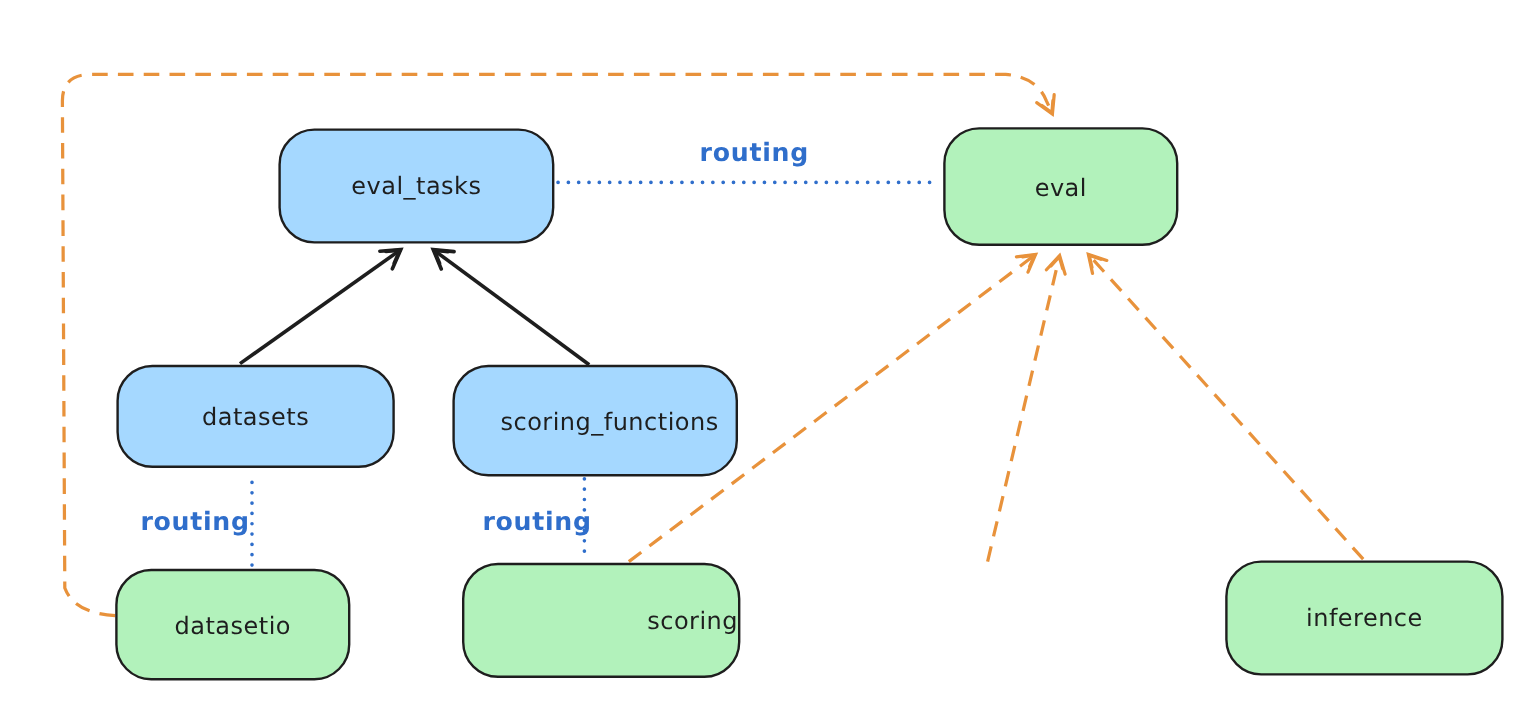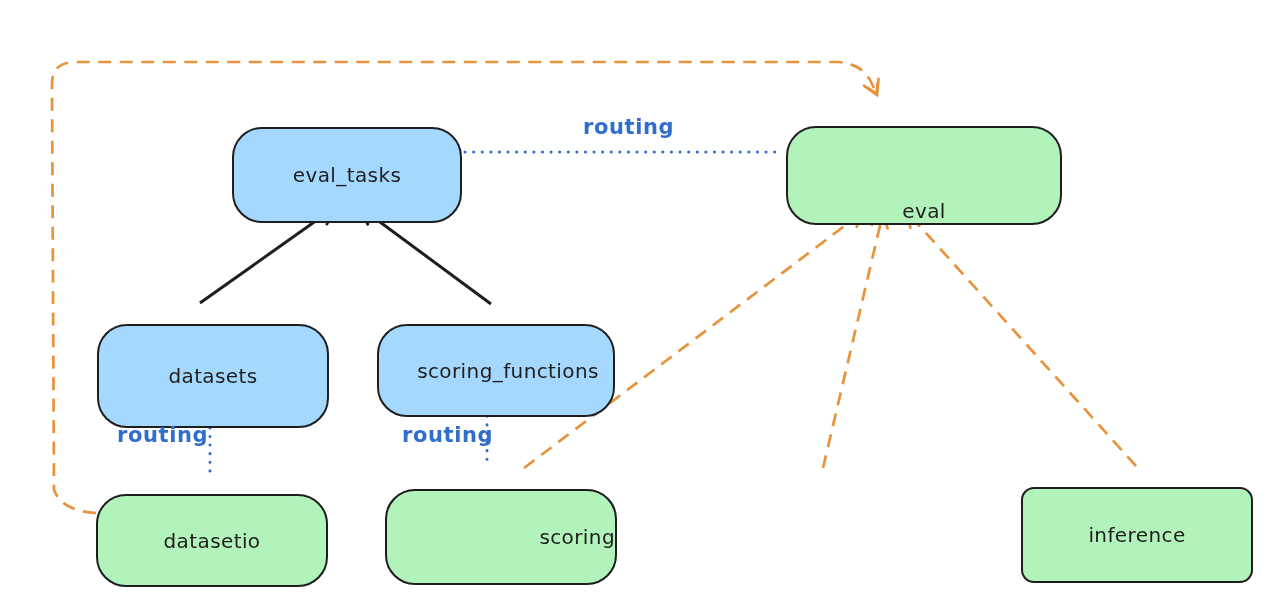--- a/index.html
+++ b/index.html
@@ -27,21 +27,20 @@
     position: absolute;
     box-sizing: border-box;
     border: 2.5px solid var(--node-stroke, #1e1e1e);
     border-radius: 30px;
     display: flex;
     align-items: center;
     justify-content: center;
     font-size: 20px;
     letter-spacing: 0.4px;
     color: var(--node-stroke, #1e1e1e);
-    margin-top: 20px;
   }
   .node.resource { background: var(--resource-fill, #a5d8ff); }
   .node.api      { background: var(--api-fill, #b2f2bb); }
   .edge-label {
     position: absolute;
     font-size: 21px;
     font-weight: bold;
     letter-spacing: 0.6px;
     color: var(--routing-line, #2f6ecb);
     white-space: nowrap;
@@ -82,42 +81,42 @@
     <path class="stroke-dashed" marker-end="url(#ah-orange)" d="M 823 468 L 883 213"></path>
     <path class="stroke-dashed" marker-end="url(#ah-orange)" d="M 1136 466 L 907 212"></path>
 
     <path class="stroke-dashed" marker-end="url(#ah-orange)" d="M 96 513 Q 62 511 54 490 L 52 84 Q 52 62 76 62 L 838 62 Q 864 64 872 84 L 877 95"></path>
   </svg>
 
   <div class="node resource" style="left:232px; top:107px; width:230px; height:96px;">
     <span>eval_tasks</span>
   </div>
 
-  <div class="node api" style="left:786px; top:106px; width:276px; height:99px;align-items:flex-end;">
+  <div class="node api" style="left:786px; top:106px; width:196px; height:99px;">
     <span>eval</span>
   </div>
 
-  <div class="node resource" style="left:97px; top:304px; width:232px; height:104px;text-align:right;">
+  <div class="node resource" style="left:97px; top:304px; width:232px; height:86px;text-align:right;">
     <span>datasets</span>
   </div>
 
   <div class="node resource" style="left:377px; top:304px; width:238px; height:93px;padding-left:24px;">
     <span>scoring_functions</span>
   </div>
 
-  <div class="node api" style="left:96px; top:474px; width:232px; height:93px;text-align:right;">
+  <div class="node api" style="left:96px; top:474px; width:196px; height:93px;text-align:right;">
     <span>datasetio</span>
   </div>
 
   <div class="node api" style="left:385px; top:469px; width:232px; height:96px;justify-content:flex-end;">
     <span>scoring</span>
   </div>
 
 
-  <div class="node api" style="left:1021px; top:467px; width:232px; height:96px;border-radius:13px;">
+  <div class="node api" style="left:1021px; top:467px; width:232px; height:96px;">
     <span>inference</span>
   </div>
 
   <div class="edge-label" style="left:583px; top:115px;">routing</div>
   <div class="edge-label" style="left:117px; top:423px;">routing</div>
   <div class="edge-label" style="left:402px; top:423px;">routing</div>
 
 </div>
 
 </body></html>

